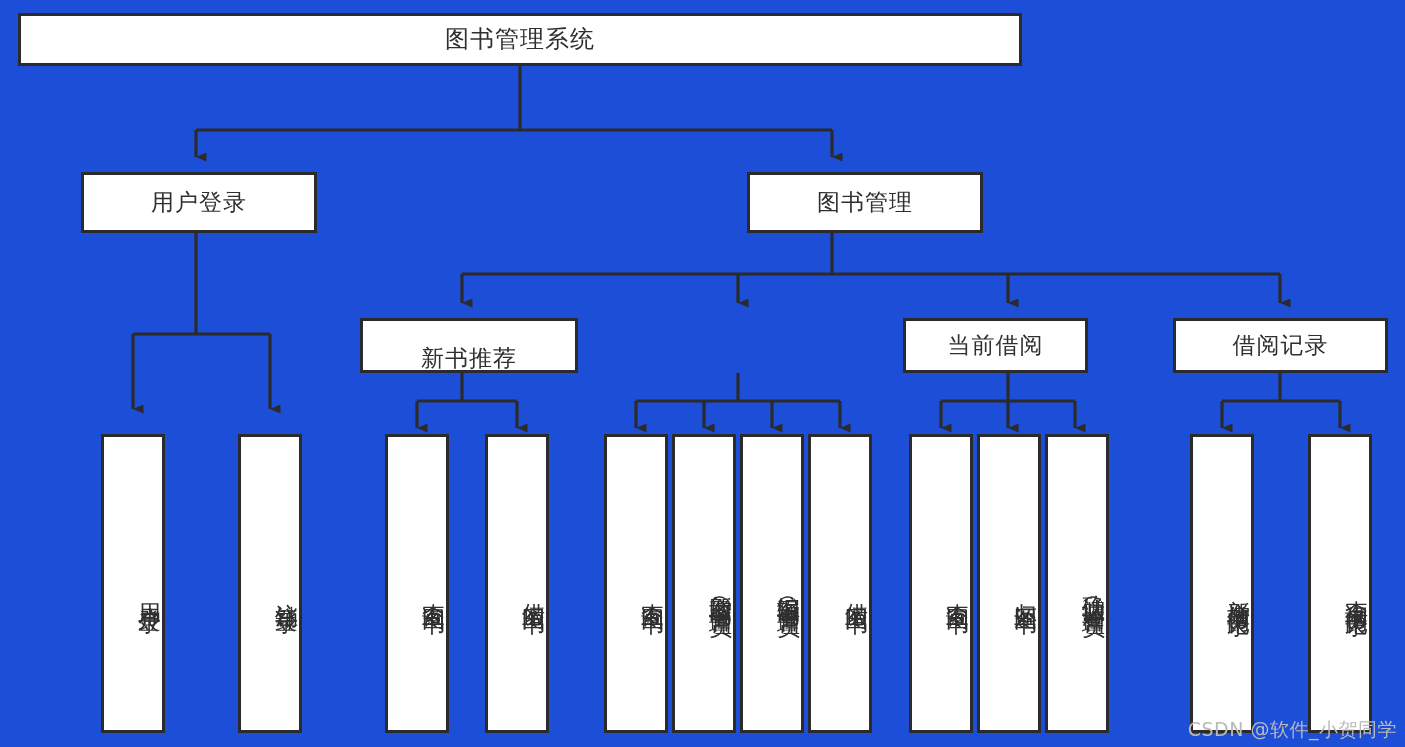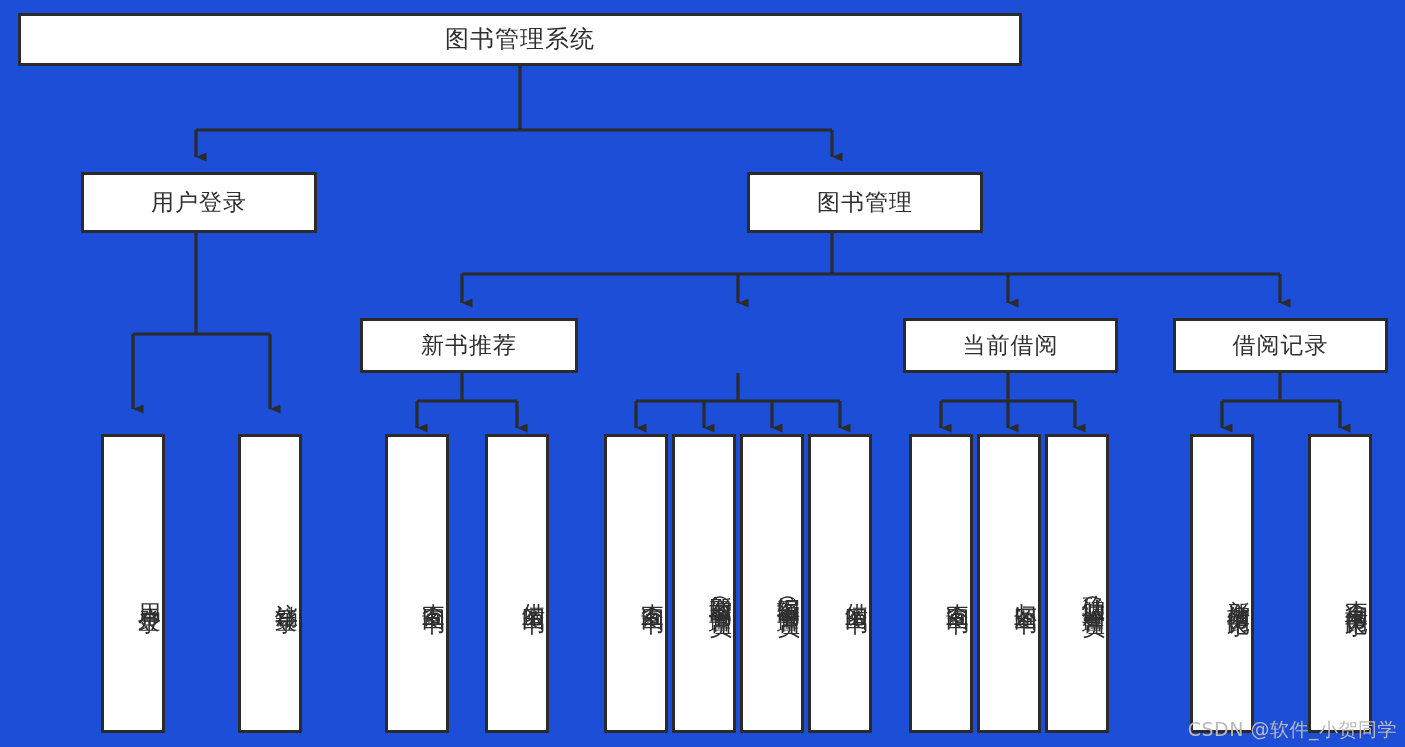--- a/index.html
+++ b/index.html
@@ -127,24 +127,24 @@
     <span>图书管理系统</span>
   </div>
 
   <div class="node horiz" style="left:81px; top:172px; width:236px; height:61px;">
     <span>用户登录</span>
   </div>
   <div class="node horiz" style="left:711px; top:172px; width:236px; height:61px;margin-left:36px;">
     <span>图书管理</span>
   </div>
 
-  <div class="node horiz" style="left:360px; top:318px; width:218px; height:55px;">
+  <div class="node horiz" style="left:360px; top:318px; width:218px; height:55px;align-items:flex-end;">
     <span>新书推荐</span>
   </div>
-  <div class="node horiz" style="left:903px; top:318px; width:215px; height:55px;">
+  <div class="node horiz" style="left:903px; top:318px; width:185px; height:55px;">
     <span>当前借阅</span>
   </div>
   <div class="node horiz" style="left:1173px; top:318px; width:215px; height:55px;">
     <span>借阅记录</span>
   </div>
 
   <div class="node vert" style="left:101px; top:434px; width:64px; height:299px;">
     <span class="vtext">用户登录</span>
   </div>
   <div class="node vert" style="left:238px; top:434px; width:64px; height:299px;">

